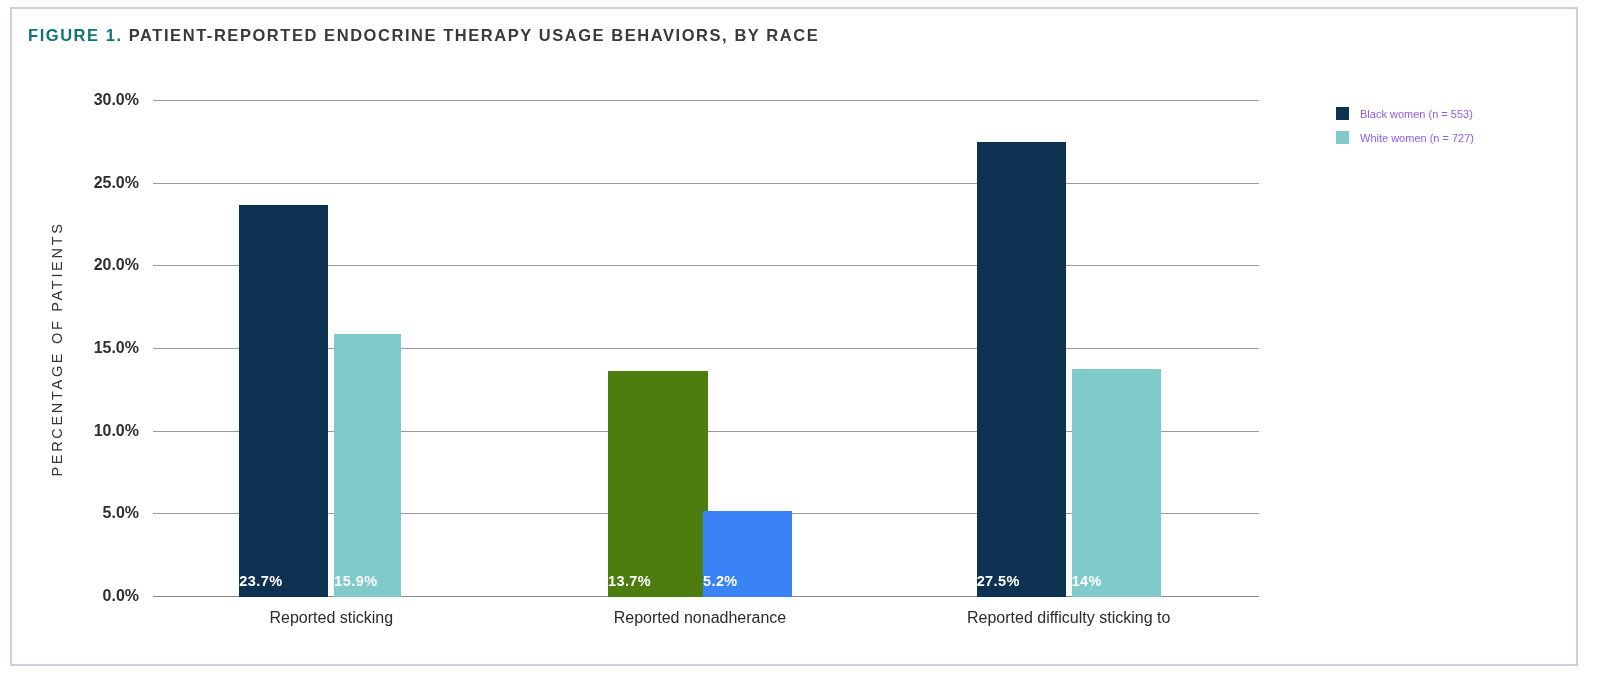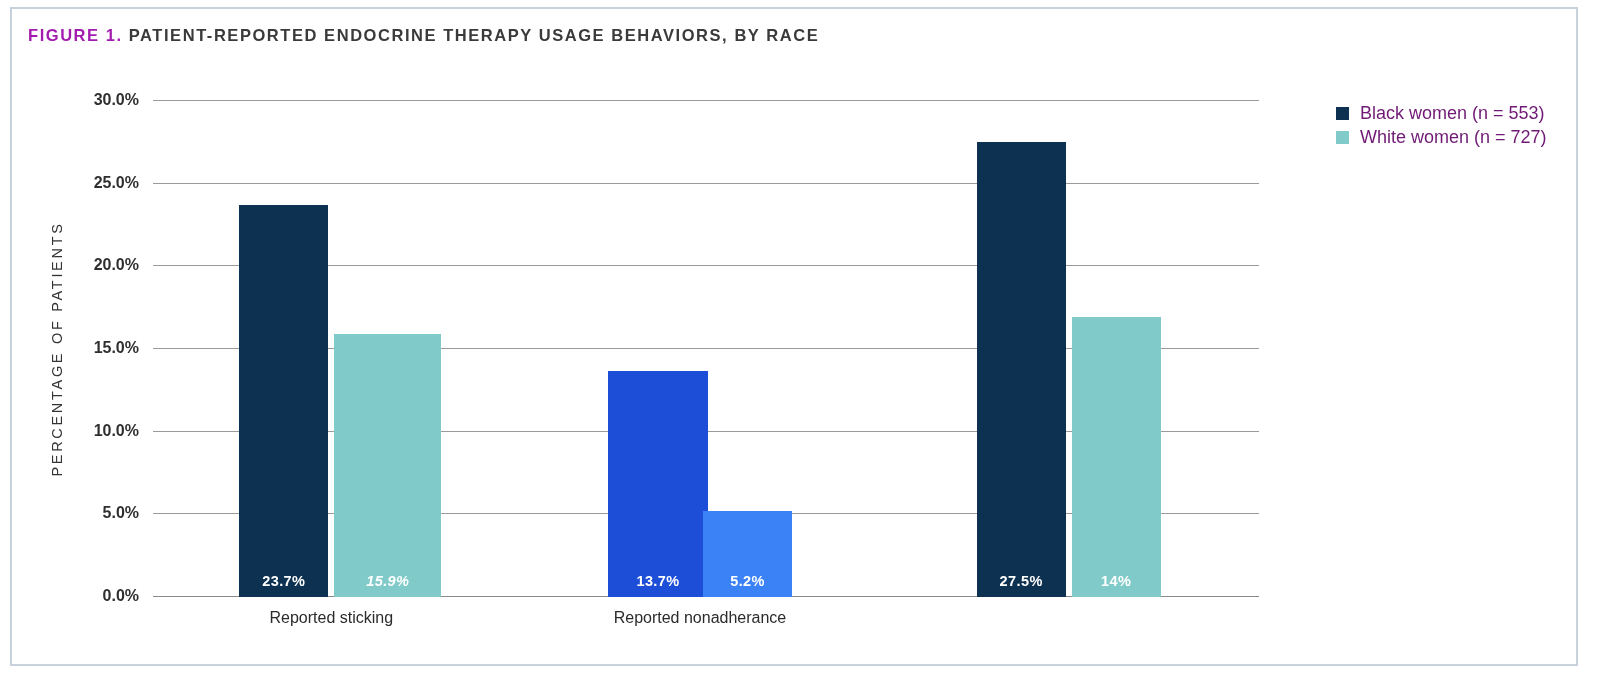--- a/index.html
+++ b/index.html
@@ -30,21 +30,21 @@
     position: absolute;
     left: 16px;
     top: 17px;
     font-size: 16.5px;
     font-weight: bold;
     letter-spacing: 1.55px;
     white-space: nowrap;
     color: #3a3a3a;
   }
   #figure-title .fig-num {
-    color: #a21caf;
+    color: #0f766e;
   }
 
   
   #plot-wrap {
     position: absolute;
     left: 0;
     top: 0;
     width: 1564px;
     height: 655px;
   }
@@ -103,21 +103,20 @@
   .bar {
     position: absolute;
     bottom: 0;
     box-sizing: border-box;
   }
   .bar .bar-value {
     position: absolute;
     bottom: 8px;
     left: 0;
     width: 100%;
-    text-align: center;
     font-size: 14.5px;
     font-weight: bold;
     color: #ffffff;
     letter-spacing: 0.4px;
   }
 
   
   .cat-label {
     position: absolute;
     top: 100%;
@@ -140,22 +139,22 @@
     height: 21px;
     margin-bottom: 3px;
   }
   .legend-swatch {
     width: 13px;
     height: 13px;
     margin-right: 11px;
     flex: 0 0 auto;
   }
   .legend-text {
-    font-size: 18px;
-    color: #701a75;
+    font-size: 11px;
+    color: #8b5cf6;
     white-space: nowrap;
   }
 </style>
 </head>
 <body>
 
 <div id="figure-frame">
 
   <div id="figure-title">
     <span class="fig-num">FIGURE 1.</span><span>&nbsp;</span><span>PATIENT-REPORTED ENDOCRINE THERAPY USAGE BEHAVIORS, BY RACE</span>
@@ -188,44 +187,45 @@
             <div class="ytick-label">25.0%</div>
           </div>
           <div class="gridline" style="bottom: 496px;">
             <div class="ytick-label">30.0%</div>
           </div>
         </div>
       <div id="bars">
           <div class="bar" style="left: 86.3333px; width: 89px; height: 391.84px; background: rgb(13, 50, 81);">
             <div class="bar-value">23.7%</div>
           </div>
-          <div class="bar" style="left: 181.333px; width: 107px; height: 262.88px; background: rgb(128, 203, 202); font-style: italic;">
+          <div class="bar" style="left: 181.333px; width: 67px; height: 262.88px; background: rgb(128, 203, 202);">
             <div class="bar-value">15.9%</div>
           </div>
-          <div class="bar" style="left: 455px; width: 100px; height: 226.507px; background: #1d4ed8;">
+          <div class="bar" style="left: 455px; width: 100px; height: 226.507px; background: #4d7c0f;">
             <div class="bar-value">13.7%</div>
           </div>
           <div class="bar" style="left: 550px; width: 89px; height: 85.9733px; background: #3b82f6;">
             <div class="bar-value">5.2%</div>
           </div>
           <div class="bar" style="left: 823.667px; width: 89px; height: 454.667px; background: rgb(13, 50, 81); padding-left: 14px;">
             <div class="bar-value">27.5%</div>
           </div>
-          <div class="bar" style="left: 918.667px; width: 89px; height: 280px; background: rgb(128, 203, 202);">
+          <div class="bar" style="left: 918.667px; width: 89px; height: 228px; background: rgb(128, 203, 202);">
             <div class="bar-value">14%</div>
           </div>
         </div>
       <div id="cat-labels">
           <div class="cat-label" style="left: -6px; width: 368.667px;">
             <div>Reported sticking</div>
           </div>
           <div class="cat-label" style="left: 362.667px; width: 368.667px;">
             <div>Reported nonadherance</div>
           </div>
           <div class="cat-label" style="left: 731.333px; width: 368.667px;">
+            <div>Reported difficulty sticking to</div>
           </div>
         </div>
     </div>
 
     <div id="legend">
         <div class="legend-row">
           <div class="legend-swatch" style="background: rgb(13, 50, 81);"></div>
           <div class="legend-text">Black women (n = 553)</div>
         </div>
         <div class="legend-row">

